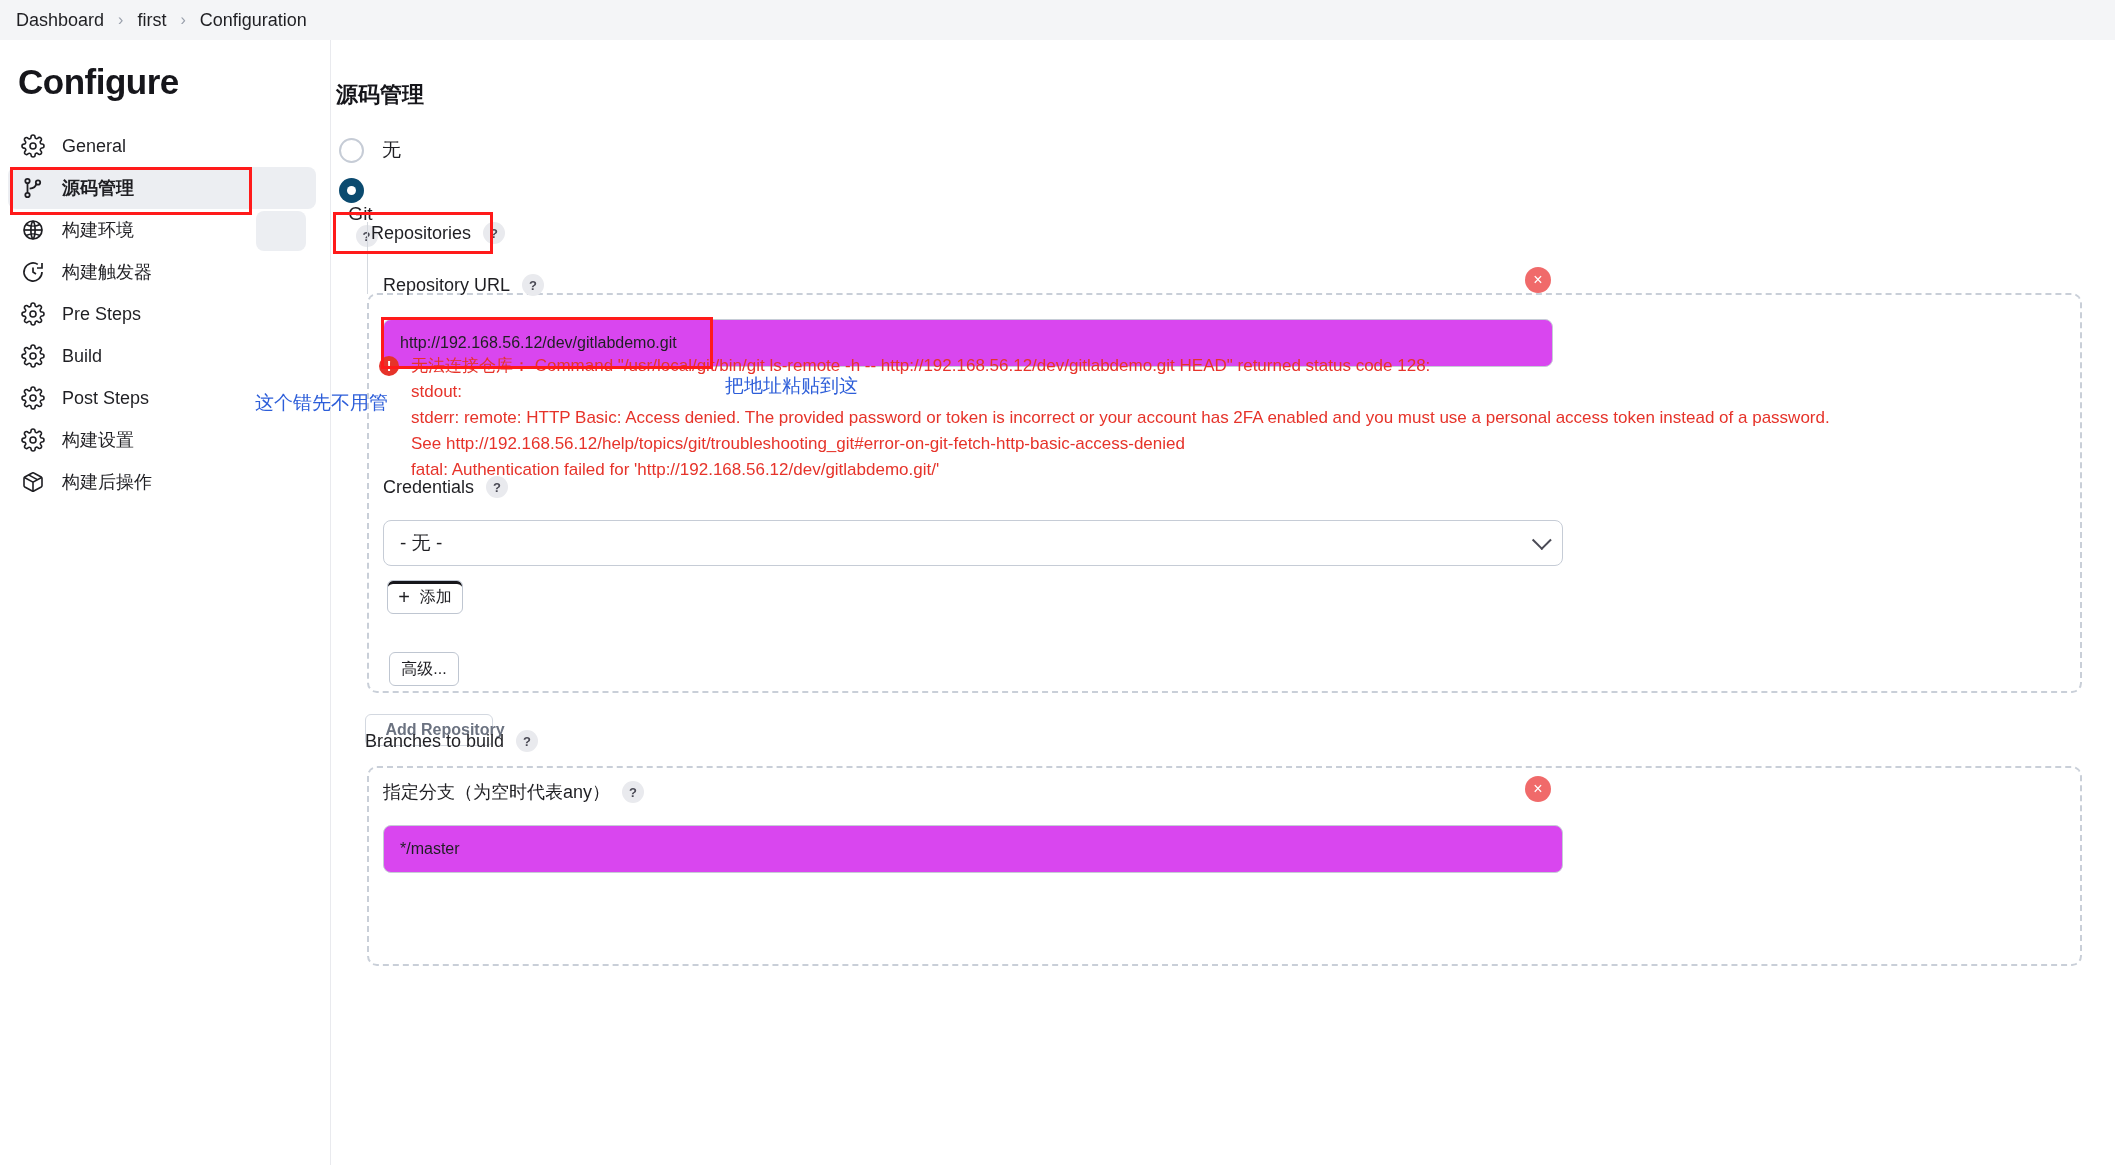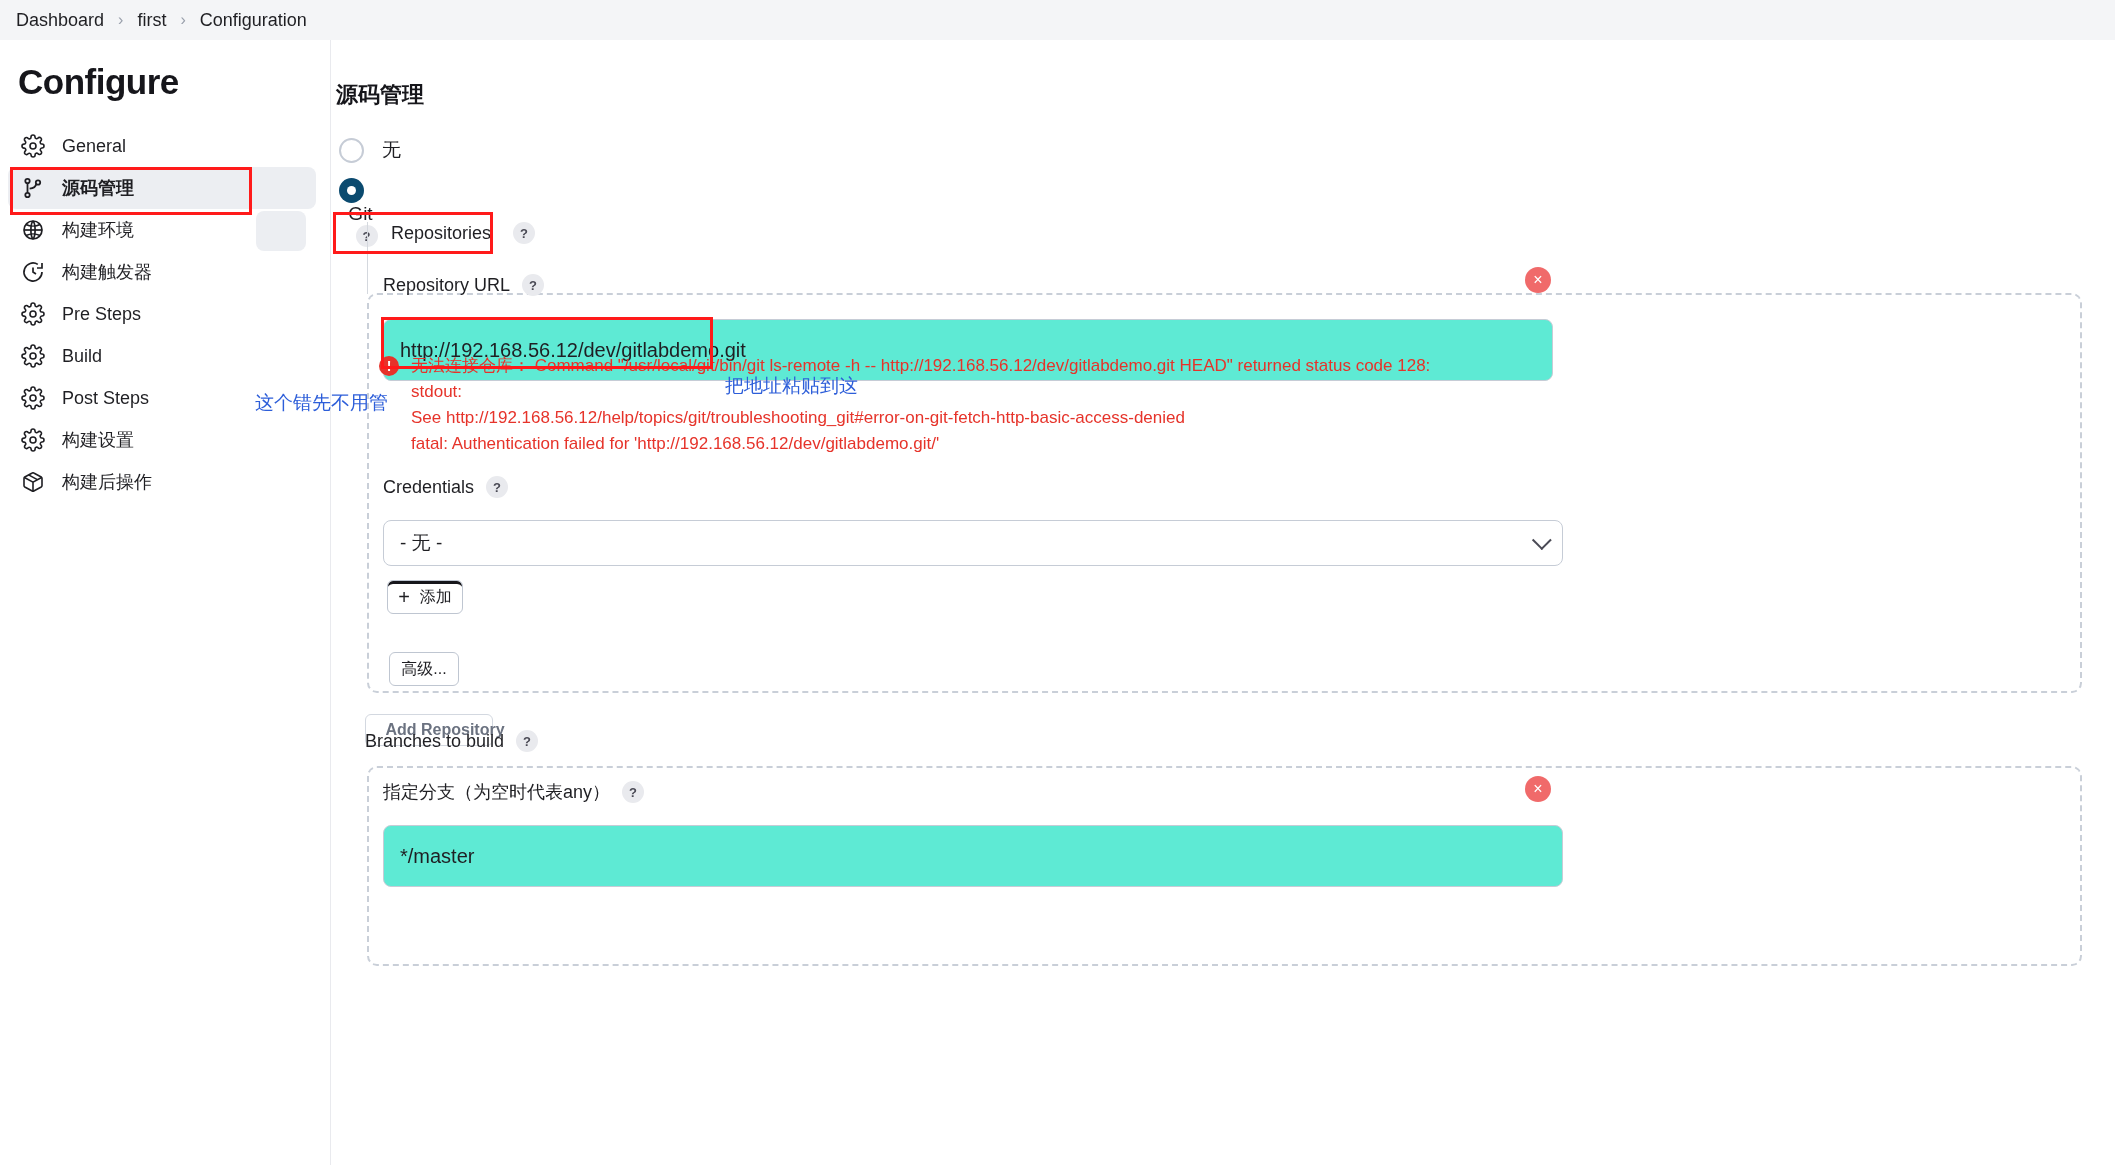--- a/index.html
+++ b/index.html
@@ -220,25 +220,25 @@
     background: #f06a6a;
     color: #fff;
     font-size: 16px;
     display: flex; align-items: center; justify-content: center;
     cursor: pointer;
     line-height: 1;
   }
 
   .txt-input {
     position: absolute;
-    height: 62px;
+    height: 48px;
     border: 1px solid #c6ccd6;
     border-radius: 8px;
-    background: #5eead4;
-    font-size: 20px;
+    background: #d946ef;
+    font-size: 16px;
     color: #1f1f23;
     padding: 0 16px;
     font-family: "Liberation Sans", sans-serif;
     outline: none;
   }
   .txt-input::placeholder { color: #9aa0ac; }
 
   .hl-url {
     position: absolute;
     top: 401px; left: 50px;
@@ -473,21 +473,21 @@
     <div class="radio-row checked" style="top:138px; left:8px;flex-direction:column;">
       <span class="radio"></span>
       <span class="r-label">Git</span>
       <span class="help-badge">?</span>
     </div>
 
     <div class="hl-git"></div>
 
     <div class="indent-line" style="top:182px; height:72px;"></div>
 
-    <div class="field-label" style="top:182px; left:60px;gap:10px;">
+    <div class="field-label" style="top:182px; left:40px;">
       <span>Repositories</span>
       <span class="help-badge">?</span>
     </div>
 
     <div class="repo-panel"></div>
 
     <div class="close-x" style="top:227px; left:1194px;">×</div>
 
     <div class="field-label" style="top:234px; left:52px;">
       <span>Repository URL</span>
@@ -498,20 +498,21 @@
 
     <div class="hl-url" style="top:277px; left:50px; width:332px; height:52px;"></div>
 
     <div class="annot-blue" style="top:285px; left:394px;margin-top:48px;">把地址粘贴到这</div>
 
     <div class="err-block">
       <div class="err-icon">!</div>
       <div class="err-lines">
         <div>无法连接仓库： Command "/usr/local/git/bin/git ls-remote -h -- http://192.168.56.12/dev/gitlabdemo.git HEAD" returned status code 128:</div>
         <div>stdout:</div>
+        <div>stderr: remote: HTTP Basic: Access denied. The provided password or token is incorrect or your account has 2FA enabled and you must use a personal access token instead of a password.</div>
         <div>See http://192.168.56.12/help/topics/git/troubleshooting_git#error-on-git-fetch-http-basic-access-denied</div>
         <div>fatal: Authentication failed for 'http://192.168.56.12/dev/gitlabdemo.git/'</div>
       </div>
     </div>
 
     <div class="annot-blue" style="top:350px; left:-76px;">这个错先不用管</div>
 
     <div class="field-label" style="top:436px; left:52px;">
       <span>Credentials</span>
       <span class="help-badge">?</span>

